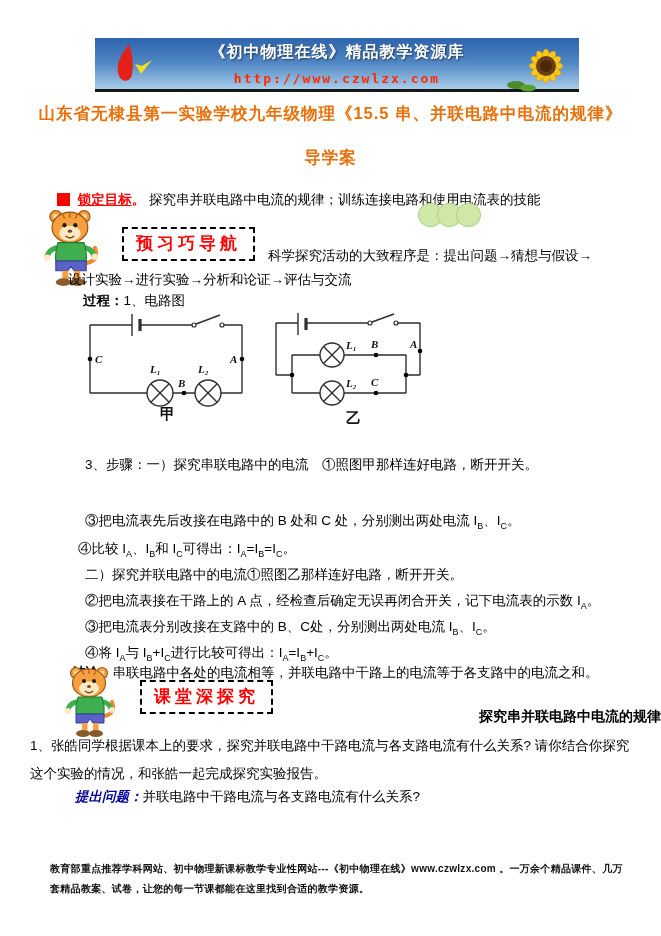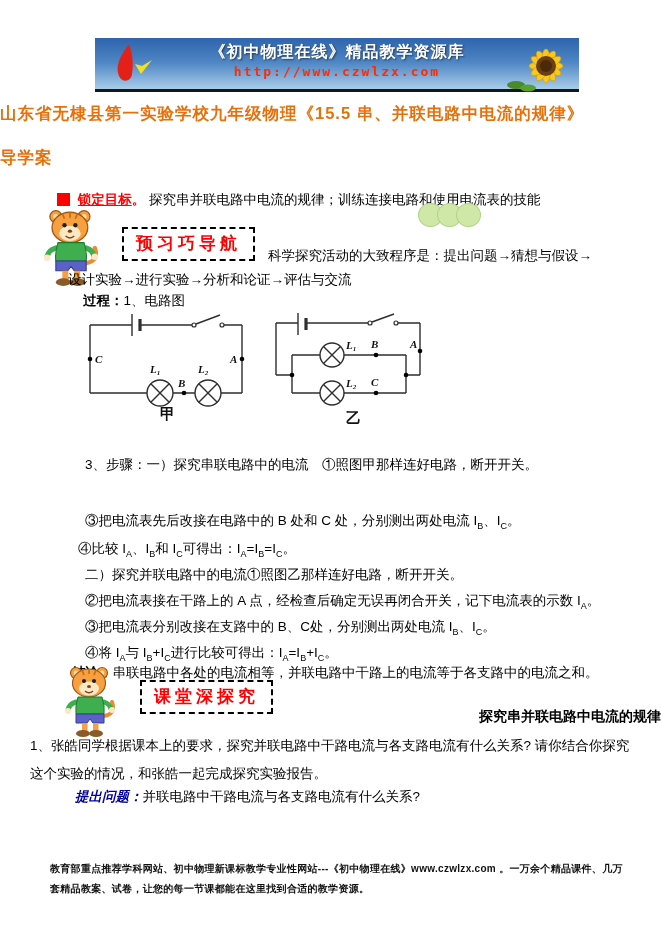--- a/index.html
+++ b/index.html
@@ -8,26 +8,26 @@
         font-family:"Liberation Sans",sans-serif;color:#000;}
 
   
   .banner{position:absolute;left:95px;top:38px;width:484px;height:54px;
           background:linear-gradient(180deg,#2e64ac 0%,#4f86c4 48%,#a9cde9 100%);
           border-bottom:3px solid #161616;}
   .banner-logo{position:absolute;left:12px;top:4px;}
   .banner-center{position:absolute;left:72px;top:4px;width:340px;text-align:center;}
   .banner-title{color:#ffffff;font-weight:bold;font-size:16px;letter-spacing:1px;
                 font-family:"Liberation Serif",serif;text-shadow:1px 1px 2px rgba(0,0,0,.55);}
-  .banner-url{margin-top:1px;color:#ff2b00;font-weight:bold;font-size:13px;letter-spacing:2px;
+  .banner-url{margin-top:8px;color:#ff2b00;font-weight:bold;font-size:13px;letter-spacing:2px;
               font-family:"DejaVu Sans Mono",monospace;}
   .banner-sunflower{position:absolute;right:3px;bottom:-3px;}
 
   
-  .doc-title{position:absolute;top:103px;left:0;width:100%;
+  .doc-title{position:absolute;top:103px;left:0;width:100%;text-align:center;
              color:#e8700a;font-weight:bold;font-size:16.5px;letter-spacing:1px;}
   .doc-title .t2{margin-top:22px;}
 
   
   .goal{position:absolute;top:191px;left:57px;width:560px;font-size:13.5px;white-space:nowrap;}
   .red-square{display:inline-block;width:13px;height:13px;background:#ff0000;margin-right:4px;vertical-align:-2px;}
   .goal-label{color:#ff0000;font-weight:bold;text-decoration:underline;}
   .goal-sep{color:#ff0000;font-weight:bold;}
   .green-circles{position:absolute;left:418px;top:203px;white-space:nowrap;}
   .gc{display:inline-block;width:25px;height:24px;border-radius:50%;

